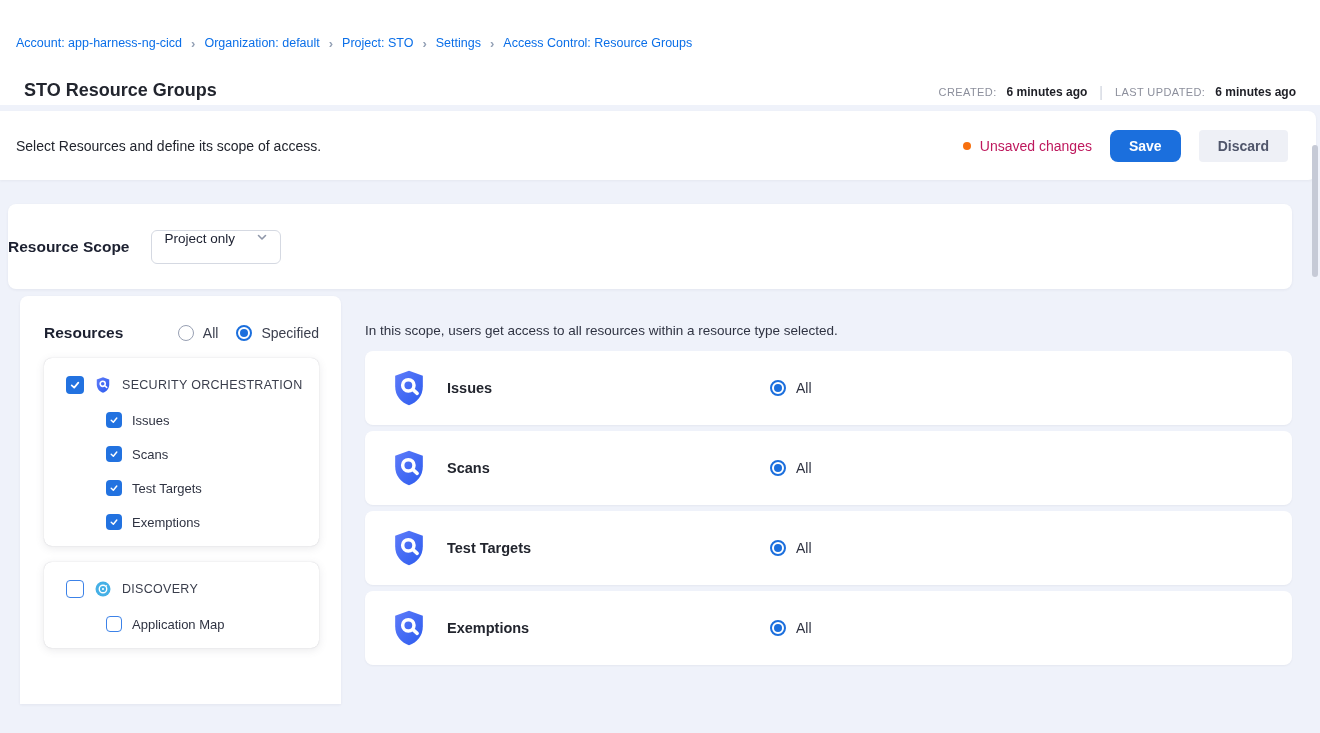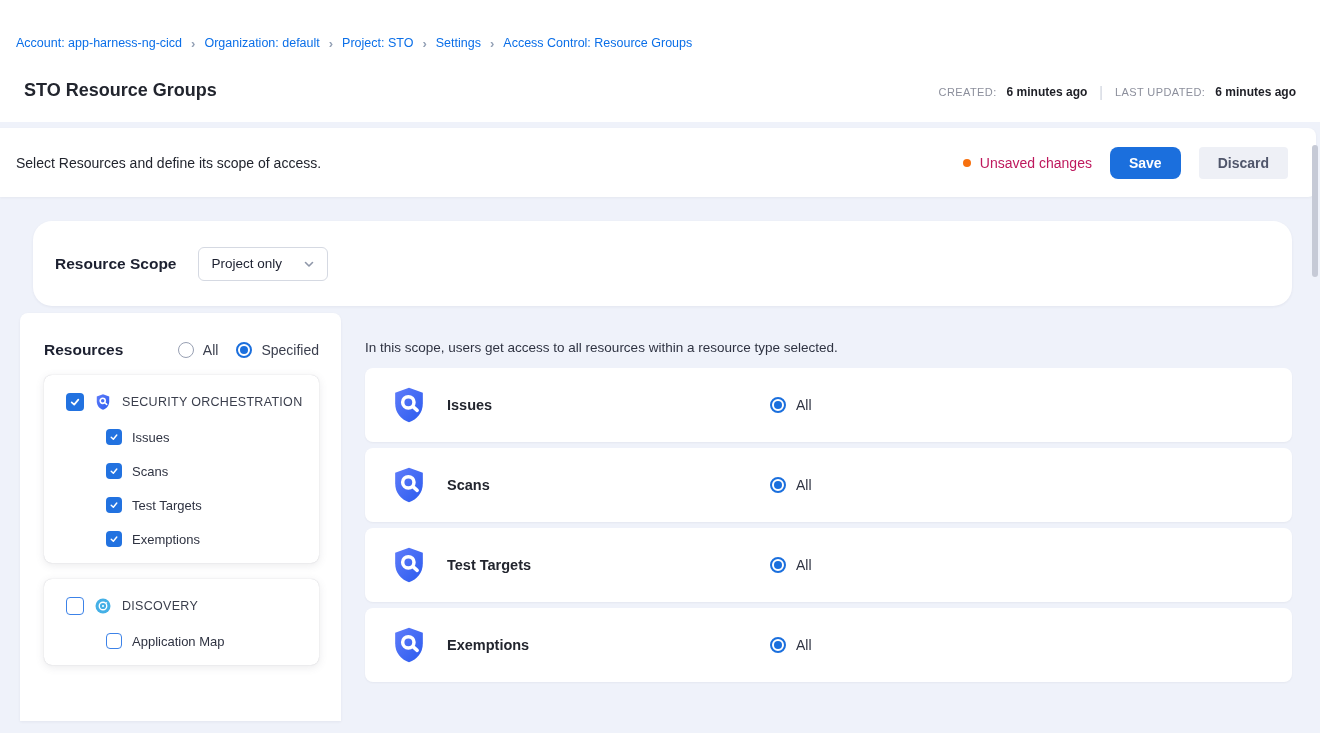--- a/index.html
+++ b/index.html
@@ -4,21 +4,21 @@
 <style>
   * { box-sizing: border-box; margin: 0; padding: 0; }
   html,body { width:1320px; height:733px; overflow:hidden; }
   body {
     font-family: "Liberation Sans", sans-serif;
     background:#eff2fa;
     color:#1d2029;
     position:relative;
   }
   
-  .header { background:#fff; height:122px; padding:36px 24px 0 16px; }
+  .header { background:#fff; height:105px; padding:36px 24px 0 16px; }
   .breadcrumb { display:flex; align-items:center; gap:9px; font-size:12.5px; }
   .bc-link { color:#0b6fe8; text-decoration:none; cursor:pointer; }
   .bc-sep { color:#93a0b5; font-size:13px; font-weight:bold; line-height:1; }
   .header-row { display:flex; justify-content:space-between; align-items:baseline; margin-top:30px;text-align:right; }
   .page-title { font-size:18px; font-weight:bold; color:#22252e; margin-left:8px; }
   .meta { display:flex; align-items:center; gap:10px; font-size:12px; }
   .meta-label { color:#8c8f9c; font-size:11px; letter-spacing:.4px; }
   .meta-value { color:#1d1e25; font-weight:bold; }
   .meta-divider { color:#cdd2dd; font-size:14px; margin:0 2px; }
   
@@ -31,28 +31,28 @@
   .toolbar-desc { font-size:14px; color:#22252e; }
   .toolbar-right { margin-left:auto; display:flex; align-items:center; gap:18px; }
   .unsaved { display:flex; align-items:center; gap:9px; color:#be185d; font-size:14px; }
   .unsaved-dot { width:8px; height:8px; border-radius:50%; background:#f7700e; }
   .btn { height:32px; border:none; border-radius:4px; font-family:inherit;
          font-size:14px; font-weight:bold; padding:0 19px; cursor:pointer; }
   .btn-primary { background:#1b6fdd; color:#fff;border-radius:8px; }
   .btn-secondary { background:#eef0f6; color:#50566b; }
   
   .scope-card {
-    margin:24px 28px 0 33px; height:85px; background:#fff; border-radius:19px;
-    display:flex; align-items:center; padding-left:22px; gap:22px;
+    margin:24px 28px 0 8px; height:85px; background:#fff; border-radius:8px;
+    display:flex; align-items:center; gap:22px;
     box-shadow:0 1px 3px rgba(40,41,61,.06);
   }
   .scope-label { font-size:15.5px; font-weight:bold; color:#1c2030; }
   .dropdown {
     min-width:130px; height:34px; background:#fff; border:1px solid #d5d9e2;
-    border-radius:6px; display:flex; align-items:center; padding:0 12px;
+    border-radius:6px; display:flex; padding:0 12px;
     font-size:13.5px; color:#1c2030; cursor:pointer; gap:18px;
   }
   .dropdown .chev { margin-left:auto; display:flex; }
   
   .content-row { display:flex; margin:7px 28px 0 20px; gap:24px; align-items:flex-start; }
   .resources-panel {
     width:321px; background:#fff; border-radius:8px 8px 0 0; height:408px;
     padding:28px 22px 6px 24px; box-shadow:0 1px 3px rgba(40,41,61,.06);
   }
   .resources-header { display:flex; align-items:center; }

